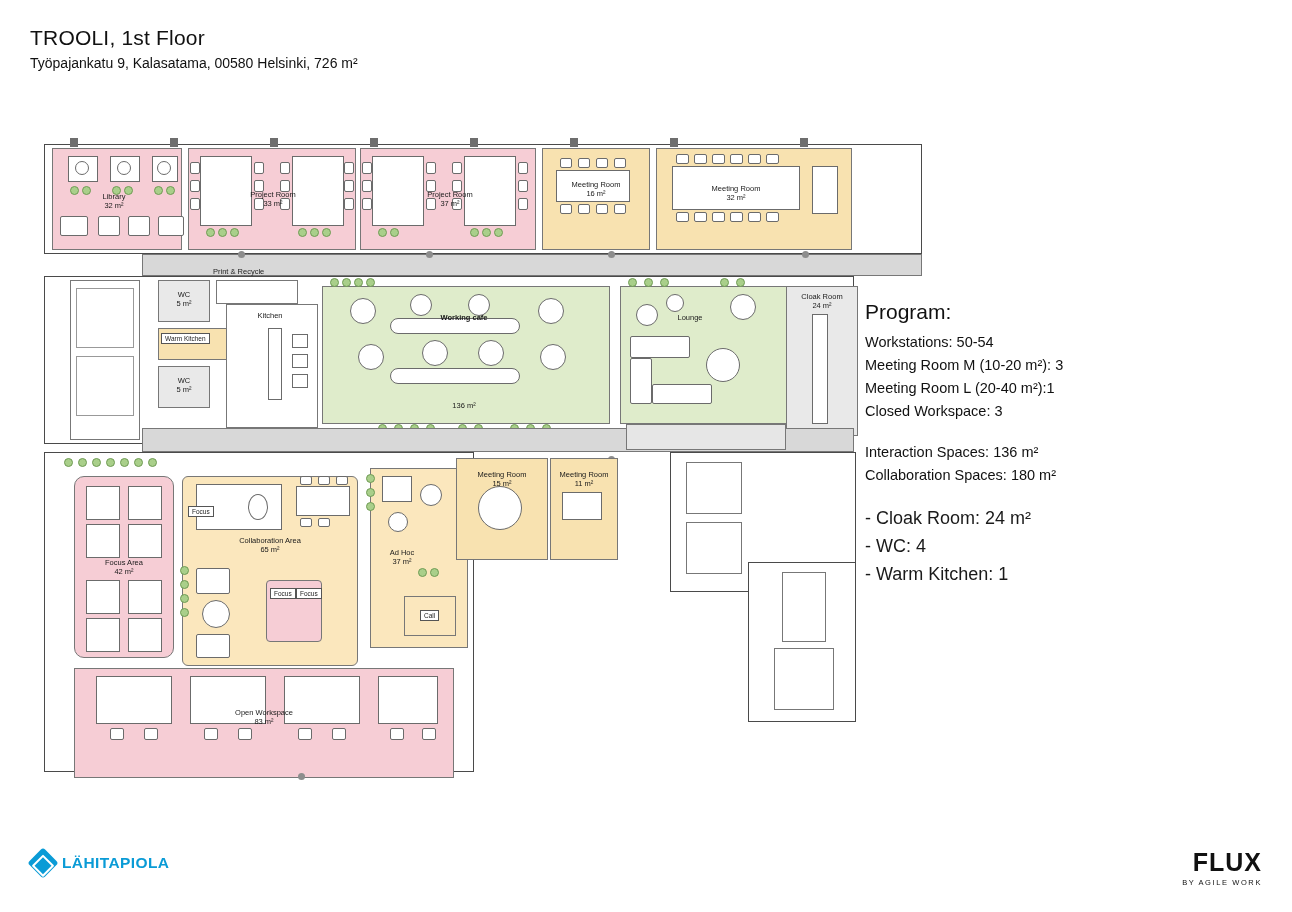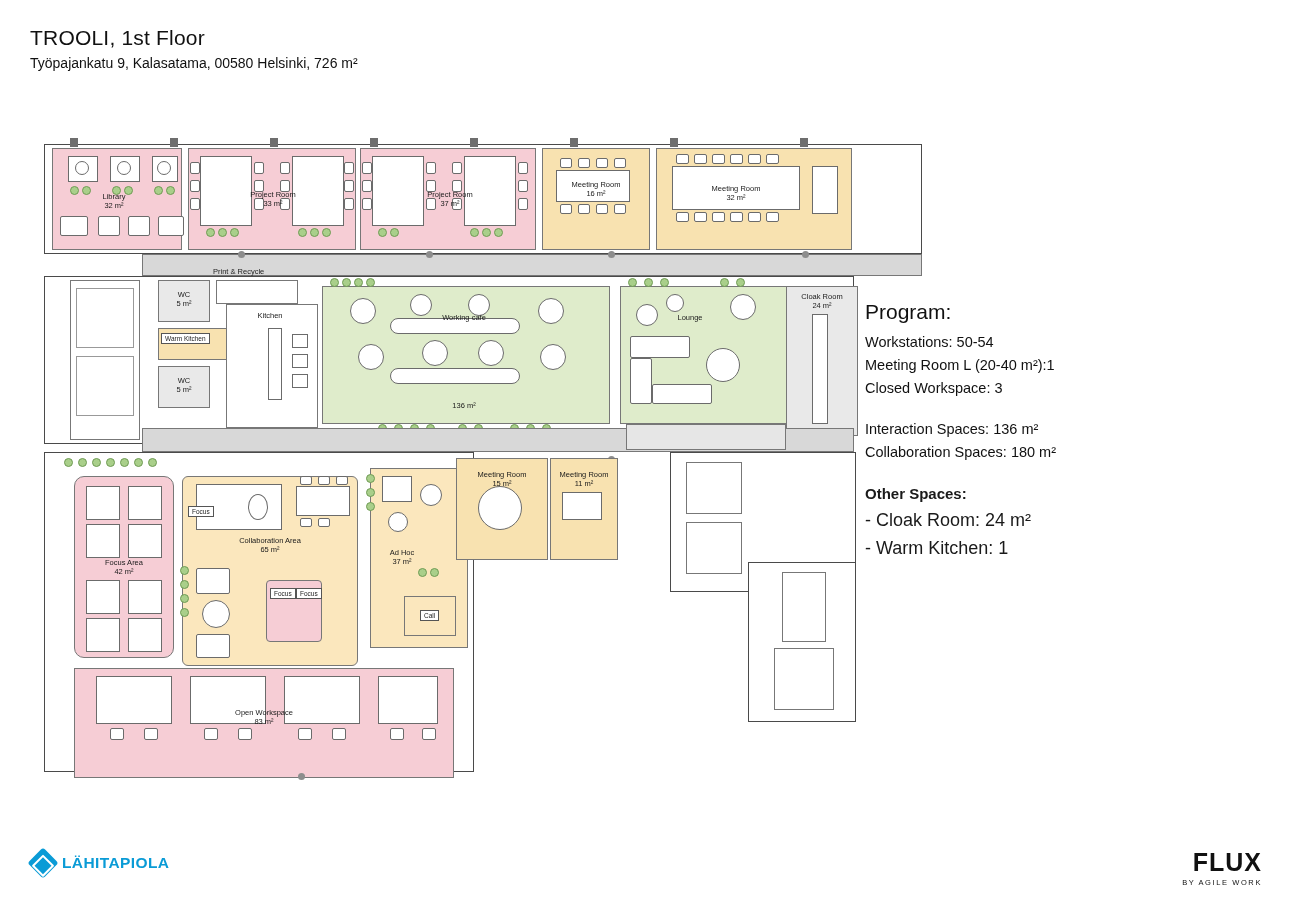--- a/index.html
+++ b/index.html
@@ -256,21 +256,21 @@
     <div class="plant" style="left:336px;top:150px;"></div>
     <div class="plant" style="left:348px;top:296px;"></div>
     <div class="plant" style="left:364px;top:296px;"></div>
     <div class="plant" style="left:380px;top:296px;"></div>
     <div class="plant" style="left:396px;top:296px;"></div>
     <div class="plant" style="left:428px;top:296px;"></div>
     <div class="plant" style="left:444px;top:296px;"></div>
     <div class="plant" style="left:480px;top:296px;"></div>
     <div class="plant" style="left:496px;top:296px;"></div>
     <div class="plant" style="left:512px;top:296px;"></div>
-    <div class="lbl" style="left:434px; top:186px; width:90px; margin-left:-45px;">Working cafe</div>
+    <div class="lbl" style="left:434px; top:186px; width:90px; margin-left:-45px;font-weight:bold;">Working cafe</div>
     <div class="lbl" style="left:434px; top:274px; width:60px; margin-left:-30px;">136 m²</div>
 
     <div class="room f-green thin" style="left:590px; top:158px; width:180px; height:138px;"></div>
     <div class="circ" style="left:606px;top:176px;width:22px;height:22px;"></div>
     <div class="circ" style="left:636px;top:166px;width:18px;height:18px;"></div>
     <div class="circ" style="left:700px;top:166px;width:26px;height:26px;"></div>
     <div class="circ" style="left:676px;top:220px;width:34px;height:34px;"></div>
     <div class="sofa" style="left:600px;top:208px;width:60px;height:22px;"></div>
     <div class="sofa" style="left:600px;top:230px;width:22px;height:46px;"></div>
     <div class="sofa" style="left:622px;top:256px;width:60px;height:20px;"></div>
@@ -389,28 +389,29 @@
     <div class="shape thin f-white" style="left:656px; top:394px; width:56px; height:52px;"></div>
     <div class="shape outline f-white" style="left:718px; top:434px; width:108px; height:160px;"></div>
     <div class="shape thin f-white" style="left:752px; top:444px; width:44px; height:70px;"></div>
     <div class="shape thin f-white" style="left:744px; top:520px; width:60px; height:62px;"></div>
     <div class="shape thin" style="left:596px; top:296px; width:160px; height:26px; background:#e6e6e6;"></div>
   </div>
 
   <div id="program">
     <h2>Program:</h2>
     <p class="pg-line bold">Workstations: 50-54</p>
+    <p class="pg-line">Meeting Room M (10-20 m²): 3</p>
     <p class="pg-line">Meeting Room L (20-40 m²):1</p>
     <p class="pg-line">Closed Workspace: 3</p>
     <div class="pg-gap"></div>
     <p class="pg-line bold">Interaction Spaces: 136 m²</p>
     <p class="pg-line bold">Collaboration Spaces: 180 m²</p>
     <div class="pg-gap"></div>
-    <p id="other-title">Other Spaces:</p>
     <p class="ot-line">- Cloak Room: 24 m²</p>
+    <p class="ot-line">- WC: 4</p>
     <p class="ot-line">- Warm Kitchen: 1</p>
   </div>
 
   <div id="lahi">
     <div class="diamond"></div>
     <div class="ltext">LÄHITAPIOLA</div>
   </div>
   <div id="flux">
     <div class="fx">FLUX</div>
     <div class="fxs">BY AGILE WORK</div>

